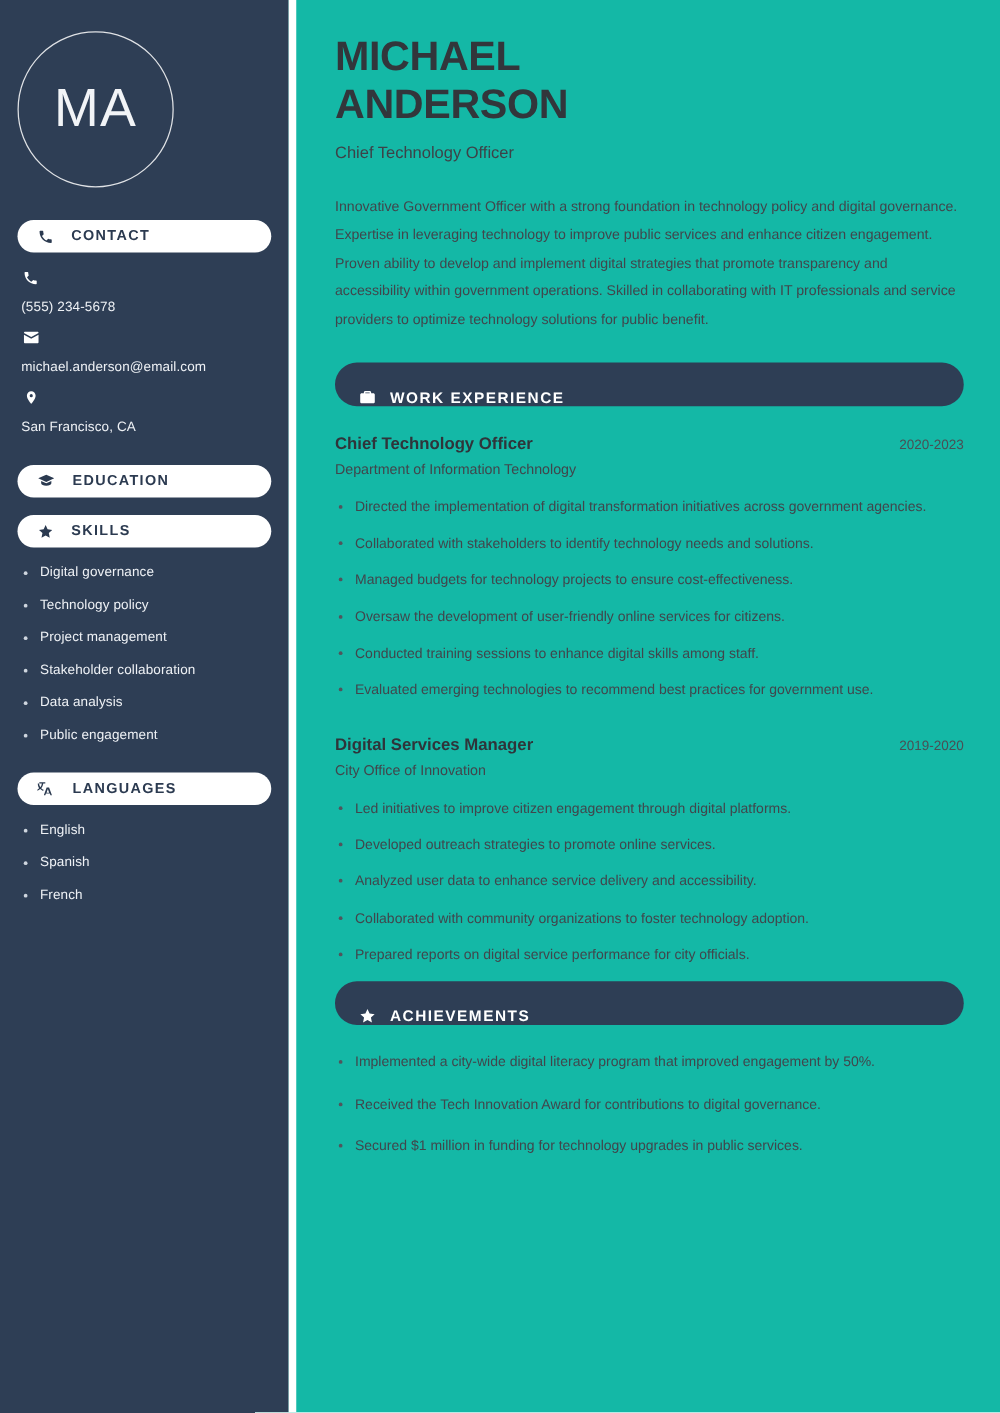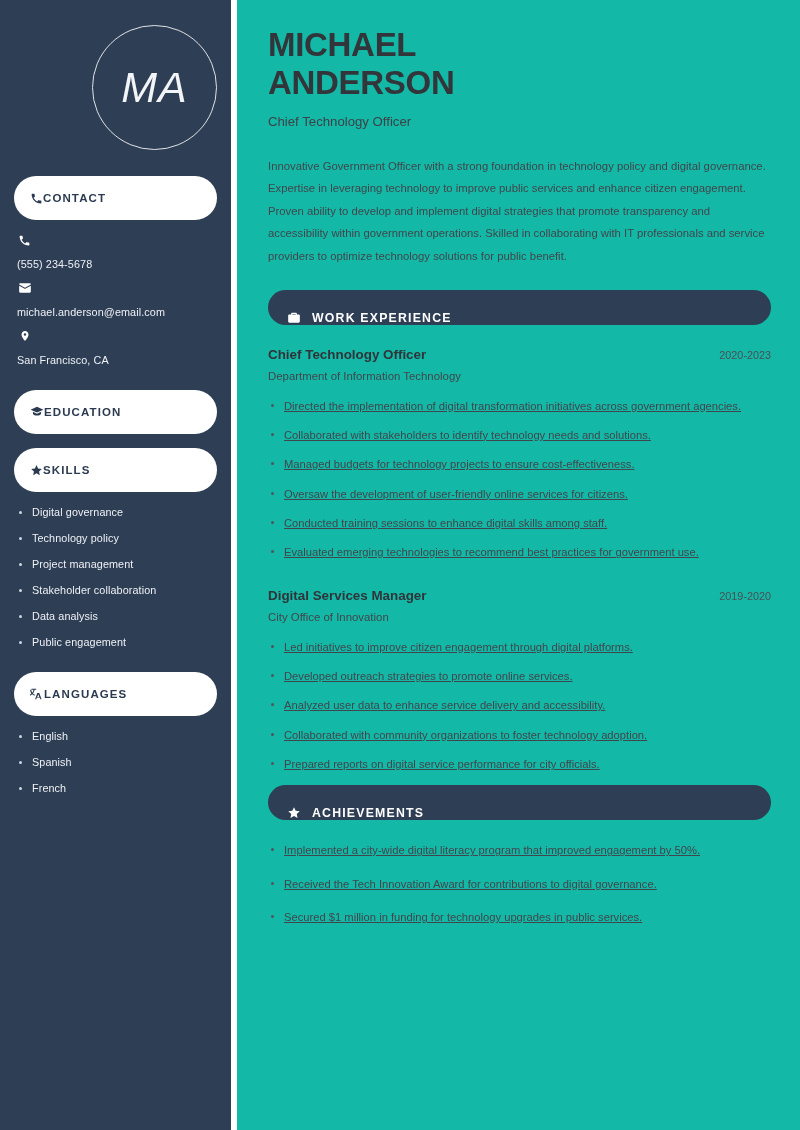--- a/index.html
+++ b/index.html
@@ -24,48 +24,47 @@
   .sidebar {
     width: 231px;
     flex: 0 0 231px;
     background: #2e3e55;
     padding: 22px 14px 20px 14px;
     color: #ffffff;
   }
 
   .monogram-wrap {
     display: flex;
-    justify-content: flex-end;
+    justify-content: flex-start;
     margin-top: 3px;
     margin-bottom: 26px;
-    font-style: italic;
   }
   .monogram {
     width: 125px;
     height: 125px;
     border-radius: 50%;
     border: 1.5px solid rgba(255,255,255,0.85);
     display: flex;
     align-items: center;
     justify-content: center;
     font-size: 43px;
     font-weight: 400;
     letter-spacing: 1px;
     color: #f2f4f7;
   }
 
   
   .pill {
     background: #ffffff;
     color: #2b3a50;
     border-radius: 999px;
-    height: 44px;
+    height: 26px;
     display: flex;
     align-items: center;
-    gap: 0;
+    gap: 14px;
     padding: 0 16px;
     margin-bottom: 14px;
   }
   .pill .pill-label {
     font-size: 11.5px;
     font-weight: bold;
     letter-spacing: 1.1px;
   }
   .pill .ico { display: flex; align-items: center; }
   .pill svg { display: block; fill: #2b3a50; }
@@ -199,21 +198,20 @@
   }
 
   .bullets { list-style: none; margin-top: 16px; }
   .bullets li {
     position: relative;
     padding-left: 16px;
     font-size: 11.2px;
     line-height: 1.55;
     color: #41464c;
     margin-bottom: 12px;
-    text-decoration: underline;
   }
   .bullets li:before {
     content: "";
     position: absolute;
     left: 3px;
     top: 6px;
     width: 3px;
     height: 3px;
     border-radius: 50%;
     background: #50555c;

